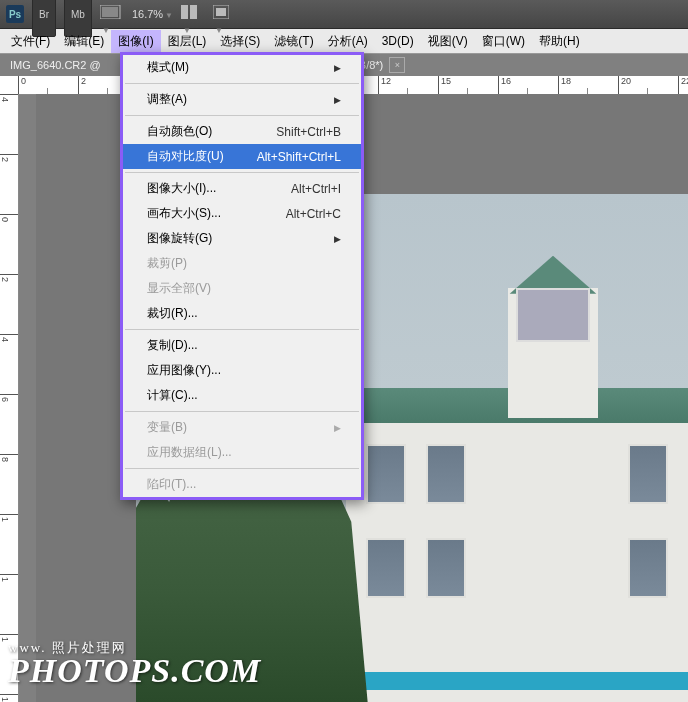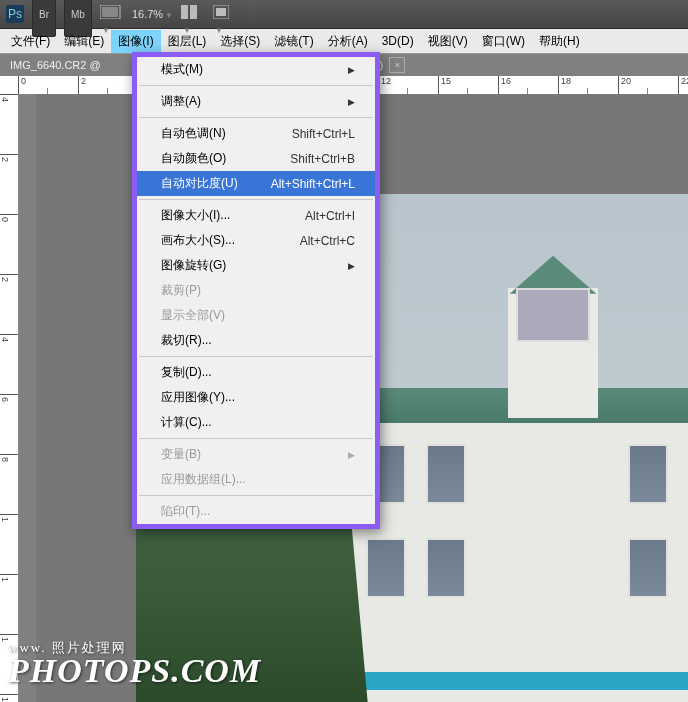--- a/index.html
+++ b/index.html
@@ -1,24 +1,24 @@
 <!DOCTYPE html>
 <html><head>
 <meta charset="utf-8">
 <style>
 body{margin:0;font:12px "Microsoft YaHei",Arial,sans-serif;background:#454545;width:688px;height:702px;overflow:hidden;position:relative}
 .toolbar{background:linear-gradient(#5a5a5a,#454545);height:28px;display:flex;align-items:center;padding:0 6px;gap:8px;color:#ccc;border-bottom:1px solid #2a2a2a}
-.ps-logo{width:18px;height:18px;background:#1a3a5a;color:#8cc;display:flex;align-items:center;justify-content:center;font-weight:normal;font-size:12px;border-radius:2px}
+.ps-logo{width:18px;height:18px;background:#1a3a5a;color:#8cc;display:flex;align-items:center;justify-content:center;font-weight:bold;font-size:10px;border-radius:2px}
 .tb-btn{background:#3a3a3a;border:1px solid #2a2a2a;padding:16px 6px;color:#ccc;font-size:10px;border-radius:2px}
 .tb-icon{width:24px;height:18px;display:inline-block;position:relative}
 .zoom{color:#ddd;font-size:11px}
 .chev{color:#888;font-size:8px;margin-left:2px}
 .menubar{background:#eaeaea;height:24px;display:flex;align-items:center;padding:0 4px;border-bottom:1px solid #999}
 .menubar span{padding:3px 7px;cursor:default}
-.menubar span.active{background:#7dd3fc}
+.menubar span.active{background:#c4b5fd}
 .tabbar{background:#808080;height:22px;display:flex;align-items:center;padding:0 10px;color:#eee;font-size:11px;gap:6px}
 .tab-close{width:14px;height:14px;border:1px solid #aaa;display:inline-flex;align-items:center;justify-content:center;font-size:9px;color:#ccc}
 .workspace{position:relative;height:628px;background:#808080}
 .ruler-h{position:absolute;top:0;left:18px;right:0;height:18px;background:#fff;border-bottom:1px solid #888;display:flex;overflow:hidden}
 .ruler-v{position:absolute;top:18px;left:0;width:18px;bottom:0;background:#fff;border-right:1px solid #888;display:flex;flex-direction:column;overflow:hidden}
 .tick{flex:0 0 57px;border-left:1px solid #555;font-size:9px;color:#444;padding-left:2px;position:relative}
 .tick::after{content:"";position:absolute;left:28px;top:12px;width:1px;height:6px;background:#888}
 .tickv{flex:0 0 57px;border-top:1px solid #555;font-size:9px;color:#444;padding-top:2px;writing-mode:vertical-lr;position:relative}
 .corner{position:absolute;top:0;left:0;width:18px;height:18px;background:#fff;border-right:1px solid #888;border-bottom:1px solid #888}
 .canvas{position:absolute;top:18px;left:36px;right:0;bottom:0;background:#777}
@@ -28,21 +28,21 @@
 .building{position:absolute;right:0;bottom:0;width:62%;height:62%;background:#e8e8e4}
 .roof{position:absolute;top:0;left:0;right:0;height:35px;background:linear-gradient(#5a8a7a,#4a7a6a)}
 .tower{position:absolute;top:-100px;right:90px;width:90px;height:130px;background:#eaeae6}
 .tower-roof{position:absolute;top:-32px;left:-12px;right:-12px;height:38px;background:#5a8a7a;clip-path:polygon(12% 100%,50% 0,88% 100%)}
 .tower-open{position:absolute;top:0;left:8px;right:8px;height:50px;background:#aab;border:2px solid #ddd}
 .win{position:absolute;width:36px;height:56px;background:linear-gradient(#6a7a8a,#7a8a9a);border:2px solid #e0e0dc}
 .stripe{position:absolute;bottom:14px;left:0;right:0;height:18px;background:#2aa5c5}
 .watermark{position:absolute;bottom:16px;left:8px;color:#fff;font-family:Liberation Serif, serif;text-shadow:1px 1px 3px rgba(0,0,0,.6);line-height:1}
 .wm-top{font-size:13px;letter-spacing:2px}
 .wm-main{font-size:34px;font-weight:bold;letter-spacing:1px;font-style:italic}
-.dropdown{position:absolute;top:52px;left:132px;width:238px;background:#f0f0f0;border:5px solid #8b5cf6;box-shadow:2px 4px 12px rgba(0,0,0,.45);z-index:100}
+.dropdown{position:absolute;top:52px;left:120px;width:238px;background:#f0f0f0;border:3px solid #8b5cf6;box-shadow:2px 4px 12px rgba(0,0,0,.45);z-index:100}
 .dd-item{display:flex;justify-content:space-between;align-items:center;padding:4px 20px 4px 24px;cursor:default;font-size:12px;color:#000}
 .dd-item.dis{color:#9a9a9a}
 .dd-item.hov{background:#3875d7;color:#fff}
 .dd-item.hov .sc{color:#fff}
 .dd-sep{height:1px;background:#c8c8c8;margin:3px 2px}
 .sc{color:#333;font-size:12px}
 .arrow{font-size:9px;color:#333}
 </style>
 </head>
 <body>
@@ -147,24 +147,20 @@
       <span>模式(M)</span>
       <span class="arrow">▶</span>
     </div>
   <div class="dd-sep"></div>
   <div class="dd-item">
       <span>调整(A)</span>
       <span class="arrow">▶</span>
     </div>
   <div class="dd-sep"></div>
   <div class="dd-item">
-      <span>自动色调(N)</span>
-      <span class="sc">Shift+Ctrl+L</span>
-    </div>
-  <div class="dd-item">
       <span>自动颜色(O)</span>
       <span class="sc">Shift+Ctrl+B</span>
     </div>
   <div class="dd-item hov">
       <span>自动对比度(U)</span>
       <span class="sc">Alt+Shift+Ctrl+L</span>
     </div>
   <div class="dd-sep"></div>
   <div class="dd-item">
       <span>图像大小(I)...</span>

